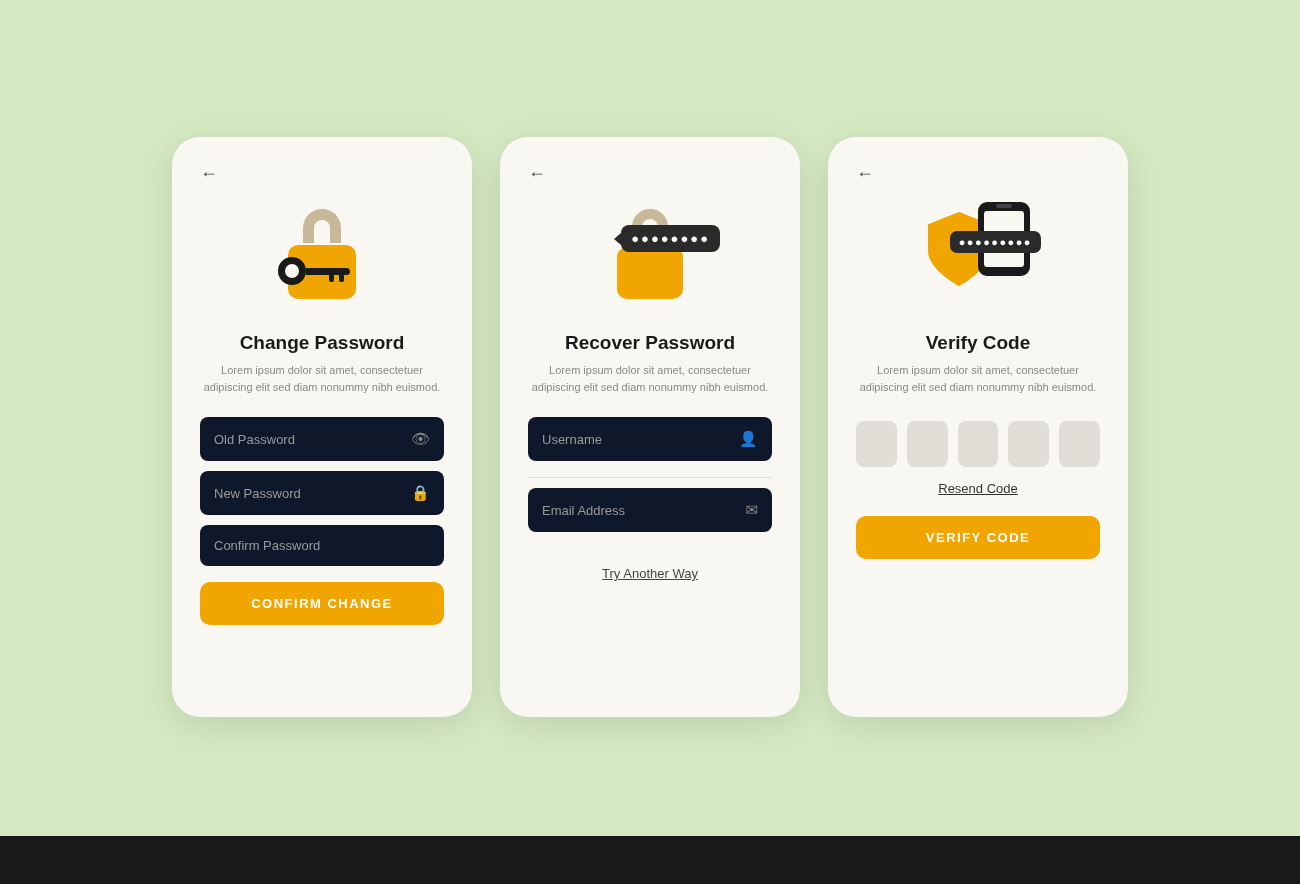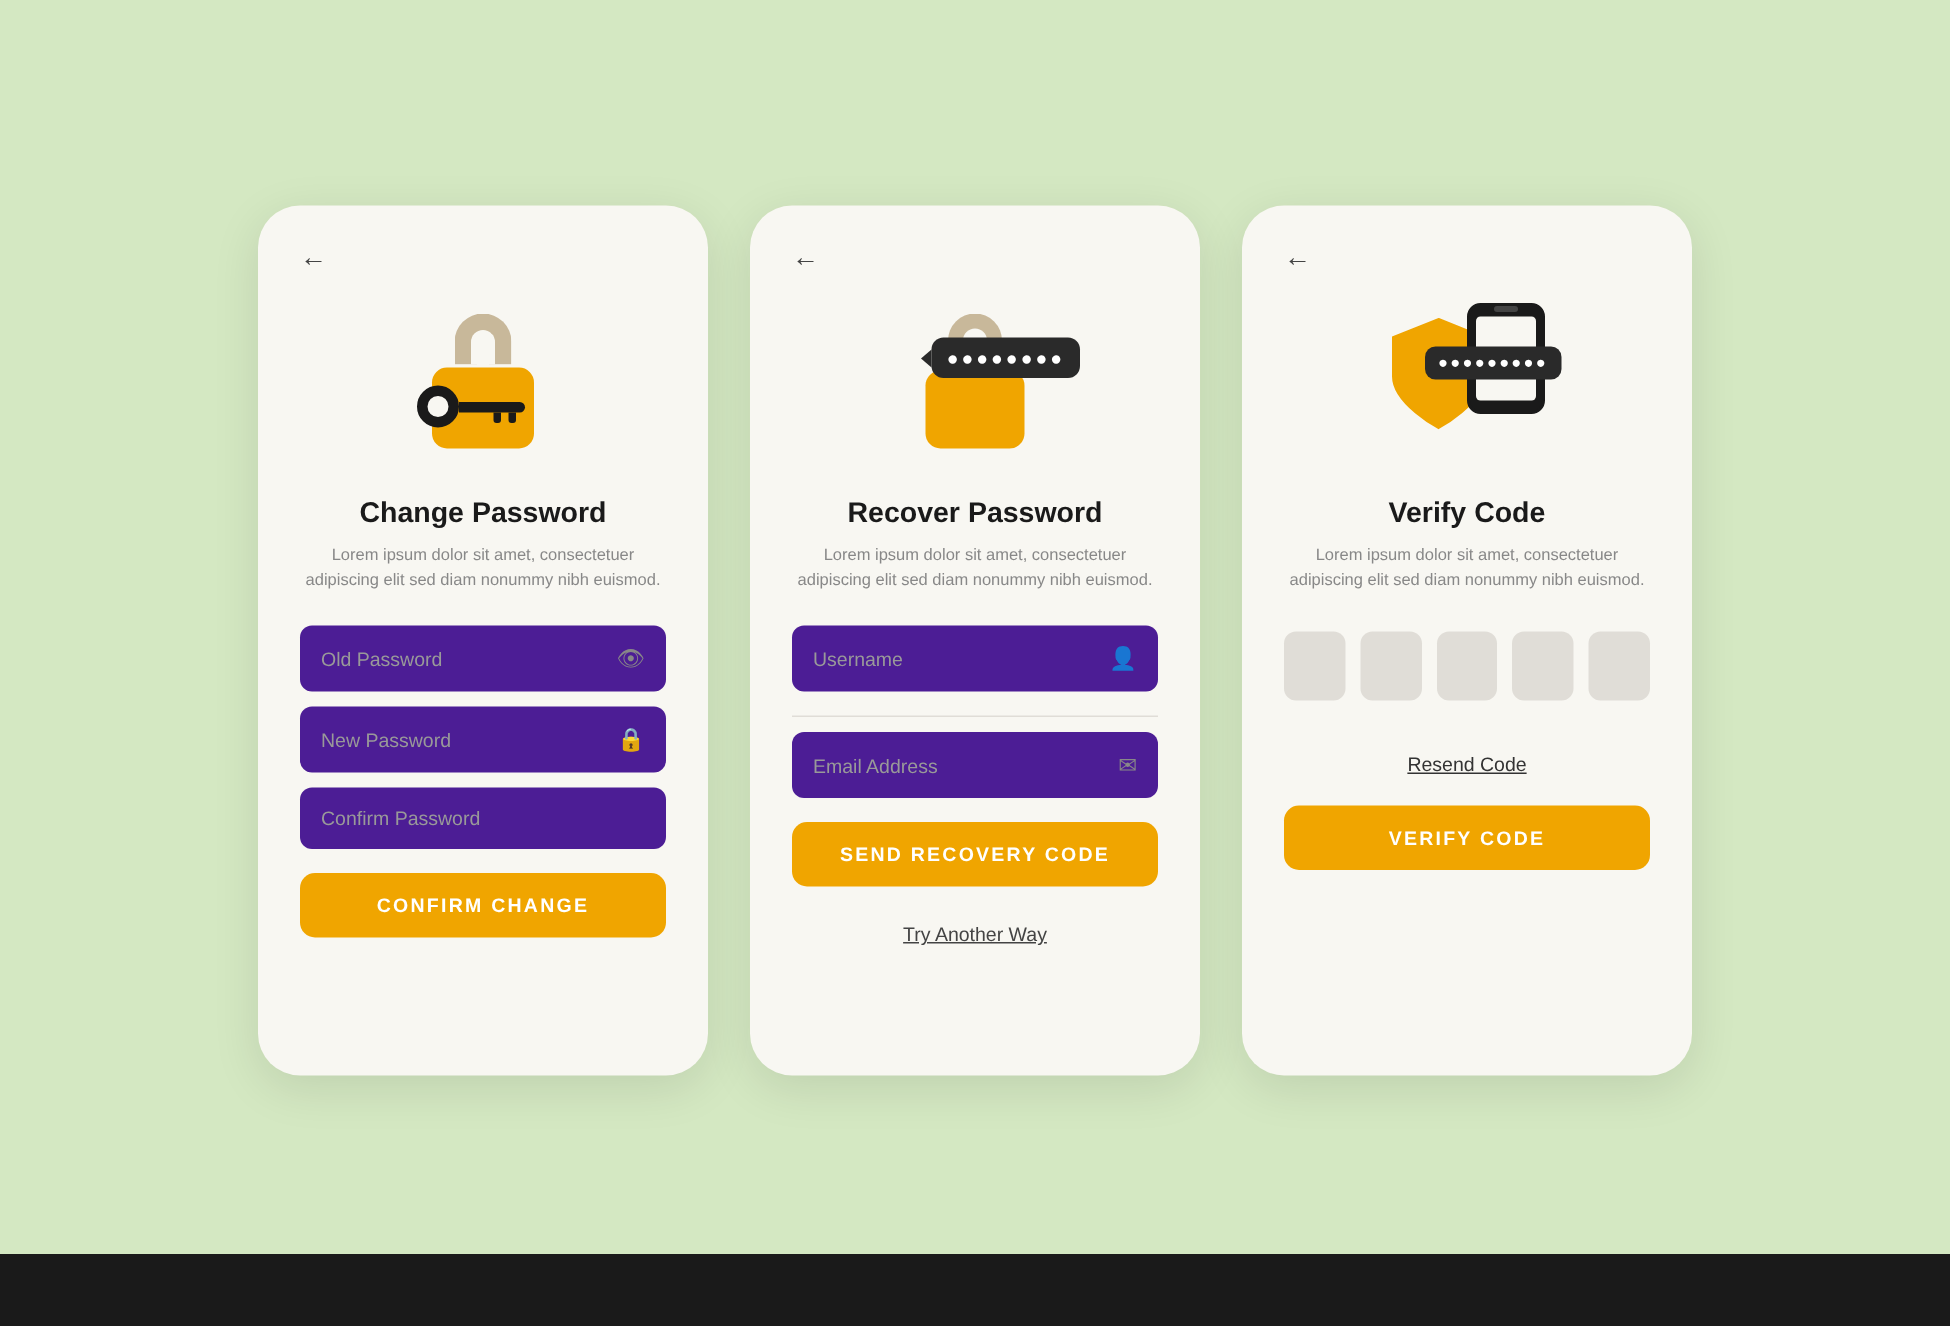--- a/index.html
+++ b/index.html
@@ -198,21 +198,21 @@
       margin-bottom: 8px;
     }
     .screen-desc {
       font-size: 11px;
       color: #888;
       text-align: center;
       line-height: 1.5;
       margin-bottom: 22px;
     }
     .input-field {
-      background: #4c1d95;
+      background: #0f172a;
       border: none;
       border-radius: 8px;
       padding: 13px 14px;
       font-size: 13px;
       color: #888;
       margin-bottom: 10px;
       width: 100%;
       display: flex;
       align-items: center;
       justify-content: space-between;
@@ -262,21 +262,20 @@
       border-radius: 8px;
       border: none;
     }
     .resend-link {
       text-align: center;
       font-size: 13px;
       color: #333;
       text-decoration: underline;
       cursor: pointer;
       margin-bottom: 14px;
-      margin-top: 21px;
     }
     .separator {
       height: 1px;
       background: #e0ddd7;
       margin: 6px 0 10px;
     }
   </style>
 </head>
 <body>
 
@@ -329,21 +328,20 @@
     <div class="screen-desc">Lorem ipsum dolor sit amet, consectetuer adipiscing elit sed diam nonummy nibh euismod.</div>
     <div class="input-field">
       <span class="field-label">Username</span>
       <span class="field-icon">👤</span>
     </div>
     <div class="separator"></div>
     <div class="input-field">
       <span class="field-label">Email Address</span>
       <span class="field-icon">✉</span>
     </div>
-    <button class="btn-primary">SEND RECOVERY CODE</button>
     <div class="link-text">Try Another Way</div>
   </div>
 
   <div class="screen">
     <div class="back-arrow">←</div>
     <div class="icon-area">
 
       <div class="shield-phone-icon">
         <svg width="72" height="80" class="shield-svg" viewBox="0 0 72 80" fill="none" xmlns="http://www.w3.org/2000/svg">
           <path d="M36 4 L66 16 L66 42 C66 60 36 76 36 76 C36 76 6 60 6 42 L6 16 Z" fill="#f0a500" stroke="#f0a500" stroke-width="2"></path>

